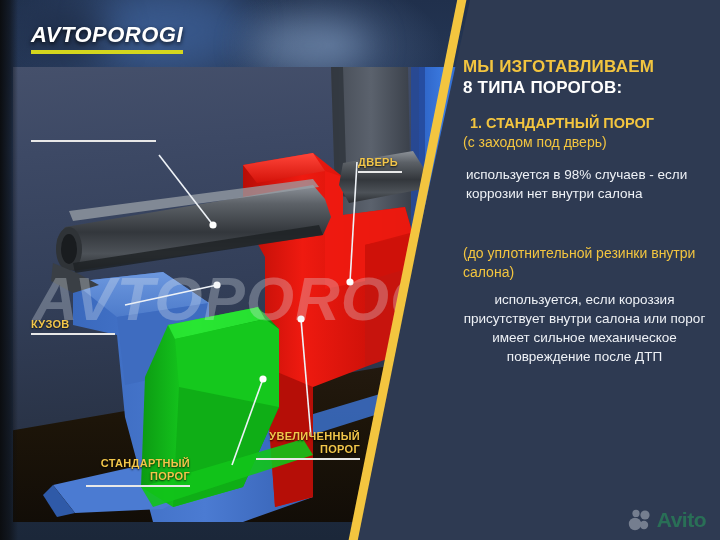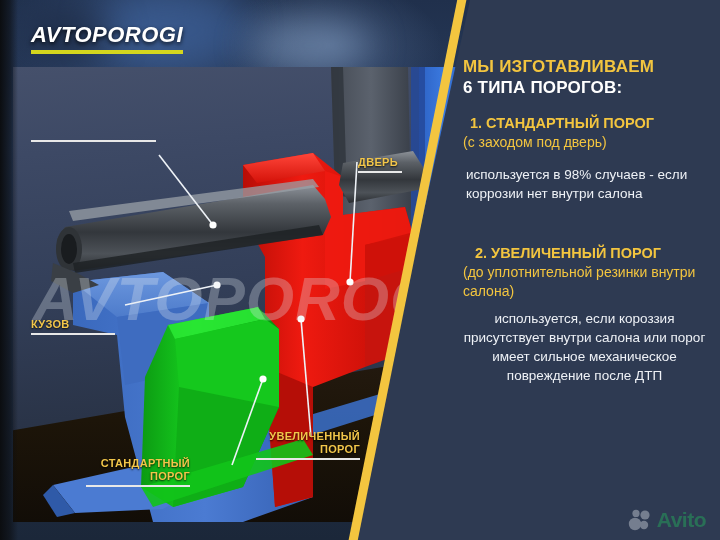--- a/index.html
+++ b/index.html
@@ -257,31 +257,30 @@
   <svg id="divider" viewBox="0 0 720 540">
     <polygon points="470,0 720,0 720,540 352,540" fill="#2e3a52"></polygon>
     <line x1="463" y1="-6" x2="352" y2="546" stroke="#f3c53f" stroke-width="9"></line>
   </svg>
 
   <div id="right">
     <div id="rtext">
 
       <div style="margin-top:56px;">
         <div class="h-yellow">МЫ ИЗГОТАВЛИВАЕМ</div>
-        <div class="h-white">6 ТИПА ПОРОГОВ:</div>
+        <div class="h-white">8 ТИПА ПОРОГОВ:</div>
       </div>
 
       <div style="margin-top:16px;">
         <div class="sec-title" style="padding-left:7px;">1. СТАНДАРТНЫЙ ПОРОГ</div>
         <div class="sec-sub">(с заходом под дверь)</div>
         <div class="sec-body" style="margin-top:13px; padding-left:3px;">используется в 98% случаев - если коррозии нет внутри салона</div>
       </div>
 
       <div style="margin-top:41px;">
-        <div class="sec-title" style="padding-left:12px;">2. УВЕЛИЧЕННЫЙ ПОРОГ</div>
         <div class="sec-sub">(до уплотнительной резинки внутри салона)</div>
         <div class="sec-body" style="margin-top:8px;text-align:center;">используется, если короззия присутствует внутри салона или порог имеет сильное механическое повреждение после ДТП</div>
       </div>
 
     </div>
   </div>
 
   <div id="logo">
     <div class="name">AVTOPOROGI</div>
     <div class="rule"></div>

